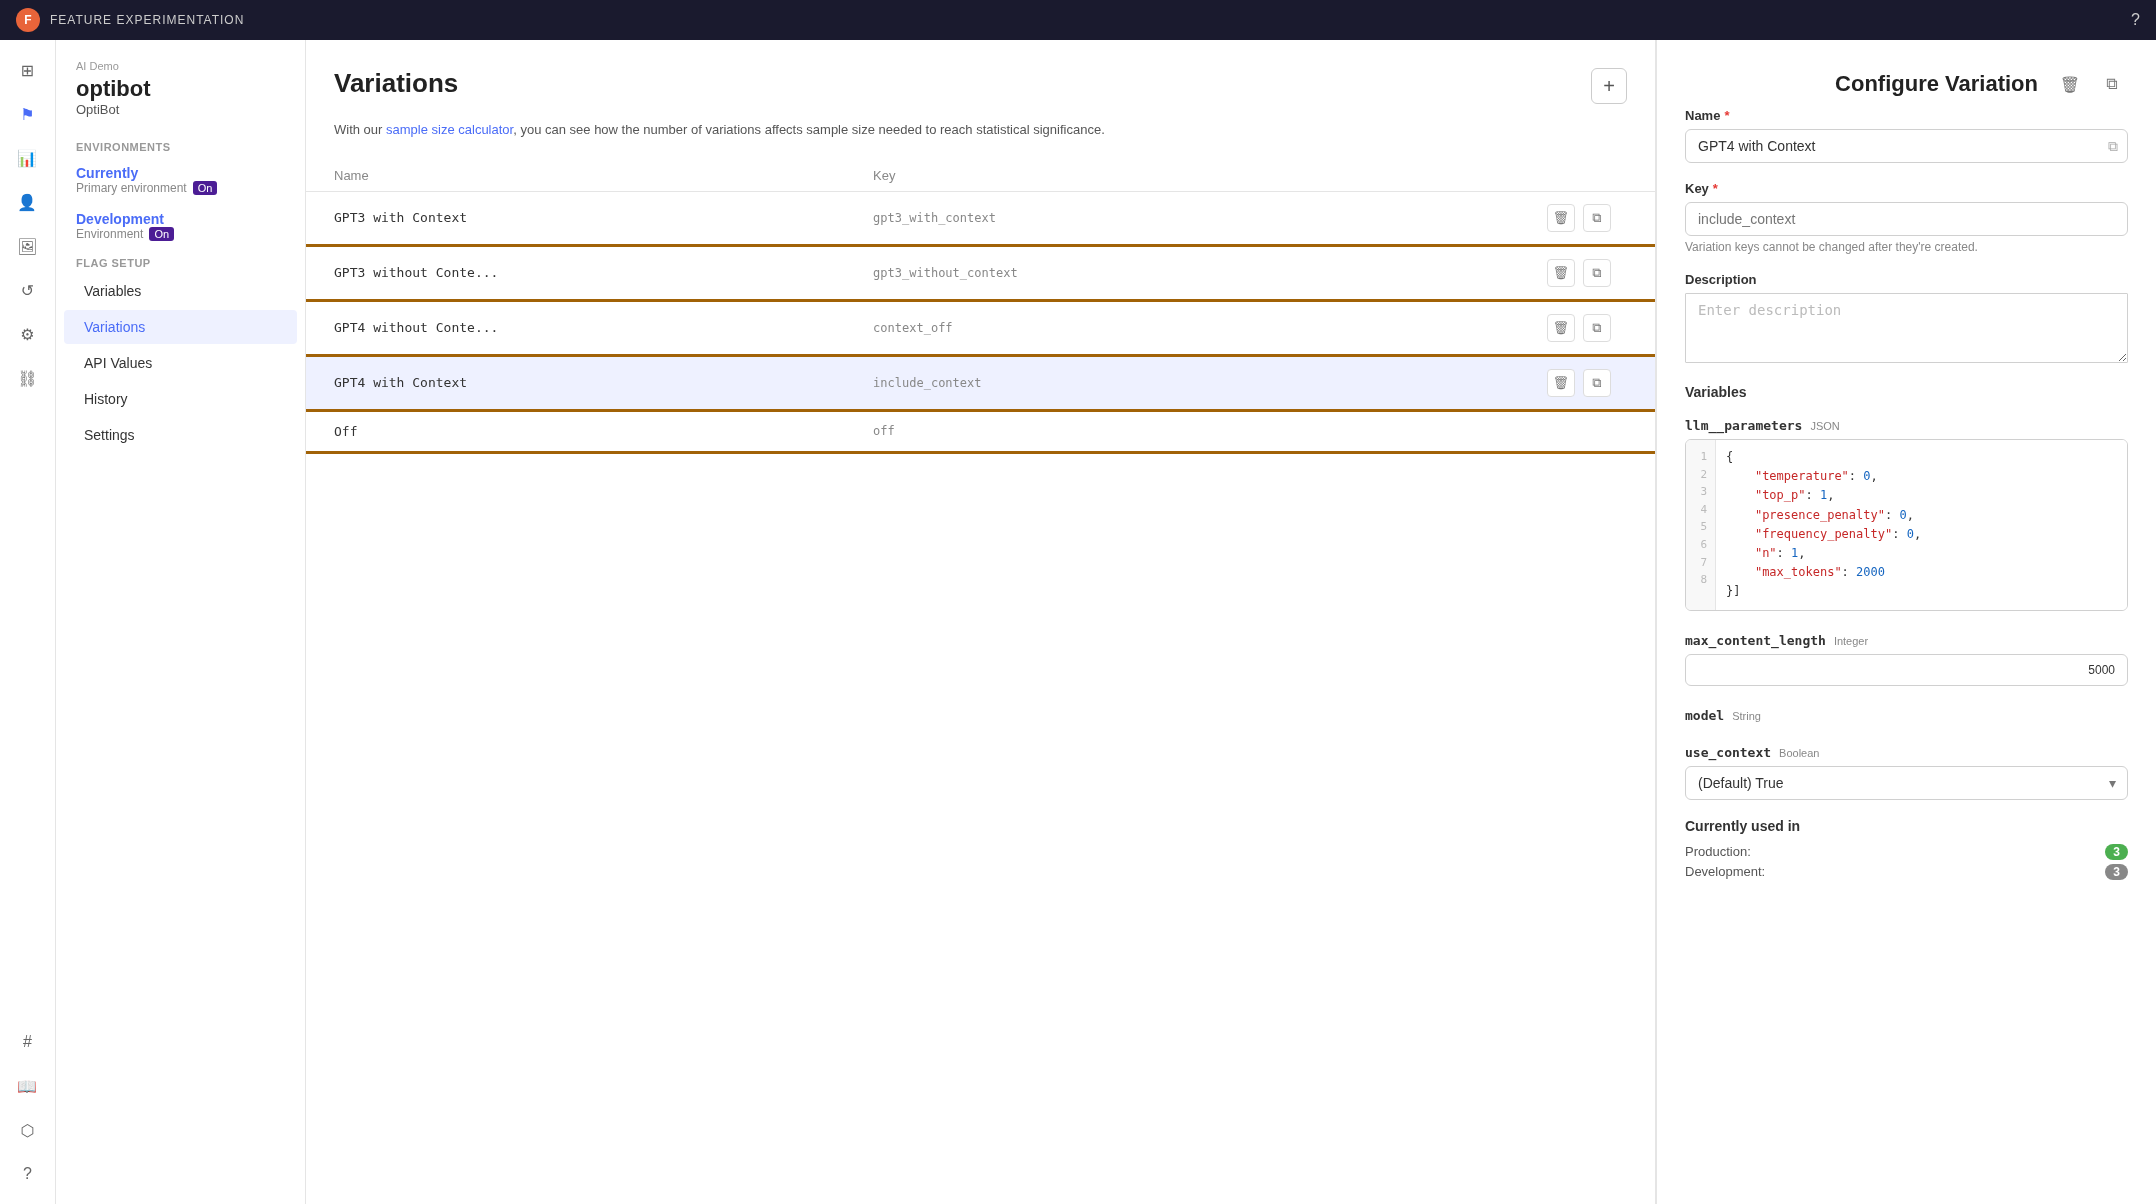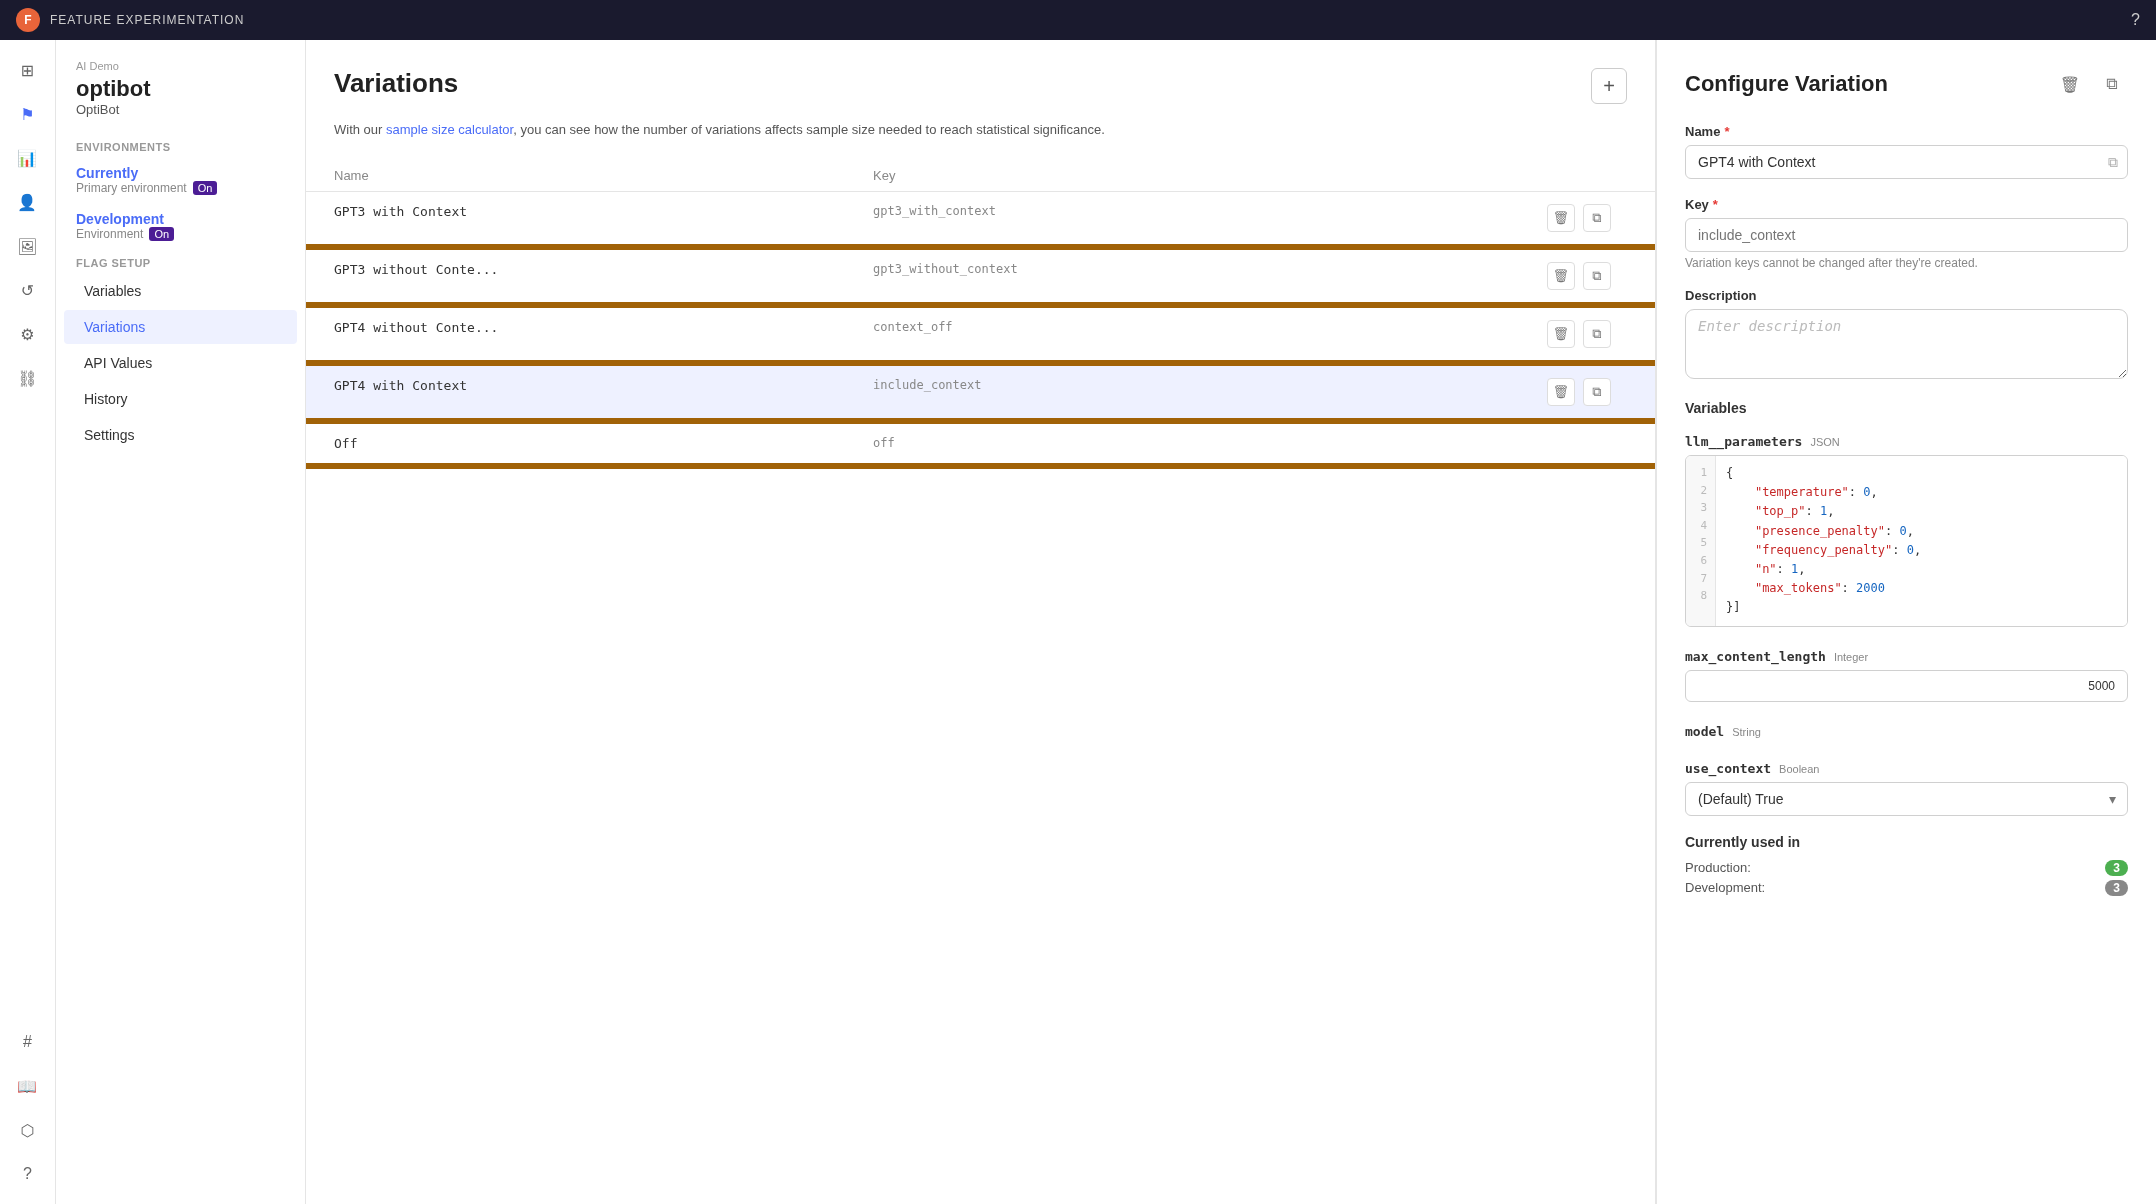--- a/index.html
+++ b/index.html
@@ -43,43 +43,43 @@
     .variations-header { padding: 28px 28px 16px; display: flex; align-items: flex-start; justify-content: space-between; }
     .variations-title { font-size: 26px; font-weight: 700; color: #222; }
     .add-btn { width: 36px; height: 36px; border: 1.5px solid #ccc; border-radius: 6px; display: flex; align-items: center; justify-content: center; cursor: pointer; color: #555; font-size: 20px; background: #fff; }
     .variations-desc { padding: 0 28px 20px; font-size: 13px; color: #555; line-height: 1.5; }
     .variations-desc a { color: #4a6cf7; text-decoration: none; }
     .variations-table { flex: 1; overflow-y: auto; }
     .variations-col-header { display: flex; padding: 8px 28px; border-bottom: 1px solid #e5e5e5; font-size: 13px; color: #888; font-weight: 500; }
     .col-name { flex: 1.2; }
     .col-key { flex: 1.5; }
     .col-actions { width: 80px; }
-    .variation-row { display: flex; padding: 12px 28px; border-bottom: 6px solid #a16207; cursor: pointer; }
+    .variation-row { display: flex; align-items: center; padding: 12px 28px; border-bottom: 3px solid #a16207; cursor: pointer; }
     .variation-row.selected { background: #eef1ff; }
     .var-name { flex: 1.2; font-family: monospace; font-size: 13px; color: #333; }
     .var-key { flex: 1.5; font-family: monospace; font-size: 12px; color: #888; }
     .var-actions { width: 80px; display: flex; gap: 8px; }
     .action-icon { width: 28px; height: 28px; border: 1px solid #ddd; border-radius: 4px; display: flex; align-items: center; justify-content: center; cursor: pointer; color: #777; font-size: 13px; background: #fff; }
 
     
     .configure-panel { width: 500px; background: #fff; border-left: 1px solid #e5e5e5; overflow-y: auto; padding: 28px; flex-shrink: 0; }
-    .configure-header { display: flex; align-items: center; justify-content: space-between; margin-bottom: 24px; }
+    .configure-header { display: flex; align-items: center; justify-content: flex-end; margin-bottom: 8px; gap: 16px; }
     .configure-title { font-size: 22px; font-weight: 700; color: #222; }
     .configure-actions { display: flex; gap: 10px; }
     .configure-action-btn { width: 32px; height: 32px; display: flex; align-items: center; justify-content: center; cursor: pointer; color: #777; font-size: 16px; border-radius: 4px; }
 
     .field-label { font-size: 13px; font-weight: 600; color: #333; margin-bottom: 6px; display: flex; align-items: center; gap: 4px; }
     .required-star { color: #e53935; }
     .field-group { margin-bottom: 18px; }
     .text-input { width: 100%; border: 1.5px solid #d0d0d0; border-radius: 6px; padding: 8px 12px; font-size: 14px; color: #333; outline: none; }
     .text-input.has-copy { padding-right: 36px; }
     .input-wrapper { position: relative; }
     .copy-icon { position: absolute; right: 10px; top: 50%; transform: translateY(-50%); color: #aaa; font-size: 14px; cursor: pointer; }
     .field-hint { font-size: 12px; color: #888; margin-top: 4px; }
-    .textarea-input { width: 100%; border: 1.5px solid #d0d0d0; border-radius: 9px; padding: 8px 12px; font-size: 14px; color: #333; outline: none; resize: vertical; min-height: 70px; font-style: italic; }
+    .textarea-input { width: 100%; border: 1.5px solid #d0d0d0; border-radius: 1px; padding: 8px 12px; font-size: 14px; color: #333; outline: none; resize: vertical; min-height: 70px; }
     .textarea-input::placeholder { color: #bbb; }
 
     .variables-section-label { font-size: 14px; font-weight: 600; color: #333; margin-bottom: 12px; }
     .variable-item { margin-bottom: 16px; }
     .var-item-header { display: flex; align-items: baseline; gap: 8px; margin-bottom: 6px; }
     .var-item-name { font-size: 13px; font-weight: 600; color: #333; font-family: monospace; }
     .var-item-type { font-size: 11px; color: #888; margin-top: 8px; }
 
     
     .code-editor { border: 1.5px solid #d0d0d0; border-radius: 6px; overflow: hidden; font-family: monospace; font-size: 12px; }

